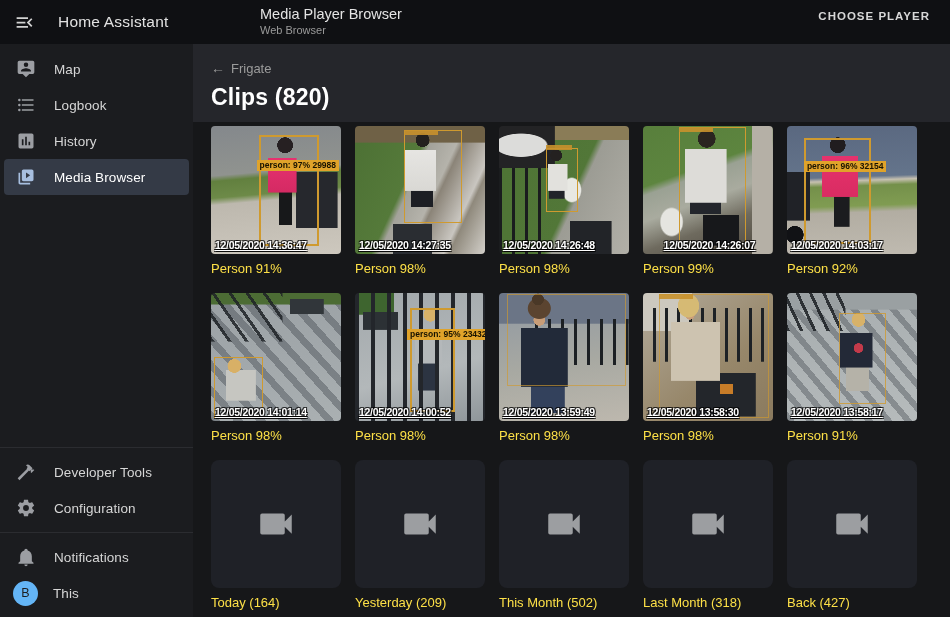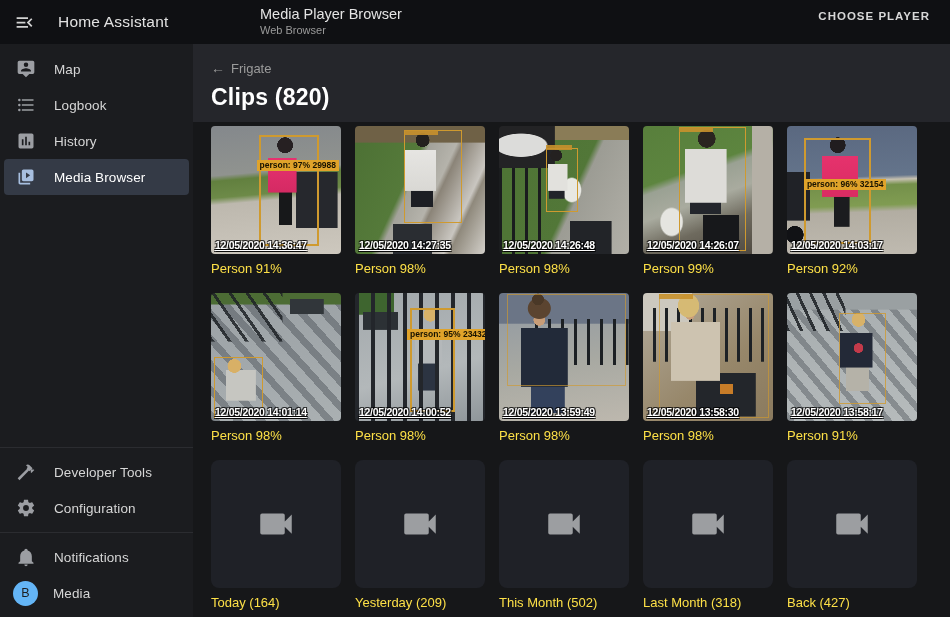--- a/index.html
+++ b/index.html
@@ -112,32 +112,32 @@
     linear-gradient(115deg,#4d7334 0%,#527738 55%,#9c9c94 59%,#b2b0a8 100%);}
   .s3 .bbox{left:36%;top:17%;width:25%;height:50%;border-width:1px;}
   .s3 .det-bar{top:15%;left:36%;width:26px;}
   .s4{background:
     radial-gradient(circle 9px at 49% 10%, #2a2520 97%, transparent 100%),
     linear-gradient(#dddcd8,#dddcd8) 48% 31% / 32% 42% no-repeat,
     linear-gradient(#23262c,#23262c) 48% 62% / 24% 18% no-repeat,
     radial-gradient(ellipse 12px 15px at 22% 75%, #e5e5e0 88%, transparent 100%),
     linear-gradient(#17181b,#17181b) 64% 92% / 28% 24% no-repeat,
     linear-gradient(#b5b0a6,#b5b0a6) 100% 40% / 16% 100% no-repeat,
-    linear-gradient(160deg,#587f3c 0%,#5d853f 35%,#9aa193 40%,#a9ab9f 55%,#6e6a5e 72%,#4a443c 100%);}
+    linear-gradient(160deg,#587f3c 0%,#5d853f 35%,#9aa193 40%,#a9ab9f 55%,#6e6a5e 72%,#4a443c 100%); text-align: center;}
   .s4 .bbox{left:28%;top:1%;width:51%;height:97%;border-width:1px;}
   .s4 .det-bar{top:1%;left:28%;}
   .s5{background:
     radial-gradient(circle 8px at 39% 15%, #211d1f 97%, transparent 100%),
     linear-gradient(#e6326d,#d92c62) 37% 35% / 28% 32% no-repeat,
     linear-gradient(#1b1c1f,#1b1c1f) 41% 70% / 12% 28% no-repeat,
     radial-gradient(circle 9px at 6% 85%, #111215 96%, transparent 100%),
     linear-gradient(#202227,#202227) 0% 58% / 18% 38% no-repeat,
     linear-gradient(178deg,#5a6880 0%,#64748b 40%,#c6c0b0 43%,#74904a 47%,#809c52 62%,#b2ada2 67%,#bfbab0 100%);}
   .s5 .bbox{left:13%;top:9%;width:52%;height:83%;}
-  .s5 .det-label{top:21px;left:13%;}
+  .s5 .det-label{top:3px;left:13%;}
   .s6{background:
     radial-gradient(circle 7px at 18% 57%, #d8b066 96%, transparent 100%),
     linear-gradient(#c6c6c1,#c6c6c1) 15% 79% / 23% 24% no-repeat,
     linear-gradient(#31363a,#31363a) 82% 5% / 26% 12% no-repeat,
     repeating-linear-gradient(55deg,rgba(30,34,38,.85) 0 3px,transparent 3px 14px) 0 0 / 55% 38% no-repeat,
     linear-gradient(#4c6c34,#4c6c34) 0 0 / 100% 9% no-repeat,
     repeating-linear-gradient(48deg,rgba(44,50,58,.35) 0 7px,rgba(0,0,0,0) 7px 17px),
     linear-gradient(170deg,#9aa0a4,#aab0b2);}
   .s6 .bbox{left:2%;top:50%;width:38%;height:48%;border-width:1px;}
   .s7{background:
@@ -258,21 +258,21 @@
       <div class="nav-item">
         <span class="nav-icon">
           <svg viewBox="0 0 24 24">
               <path d="M21,19V20H3V19L5,17V11C5,7.9 7.03,5.17 10,4.29C10,4.19 10,4.1 10,4A2,2 0 0,1 12,2A2,2 0 0,1 14,4C14,4.1 14,4.19 14,4.29C16.97,5.17 19,7.9 19,11V17L21,19M14,21A2,2 0 0,1 12,23A2,2 0 0,1 10,21"></path>
             </svg>
         </span>
         <span class="nav-label">Notifications</span>
       </div>
       <div class="nav-item">
         <span class="avatar">B</span>
-        <span class="nav-label">Media</span>
+        <span class="nav-label">This</span>
       </div>
     </div>
   </div>
 </div>
 
 <div class="content">
   <div class="content-header">
     <div class="breadcrumb">
       <span class="arrow">←</span>
       <span>Frigate</span>

